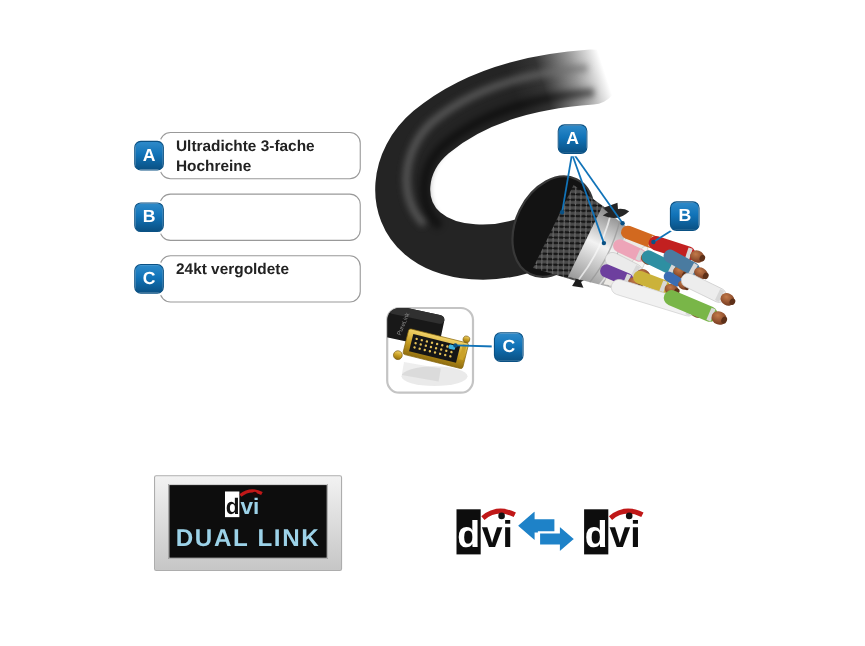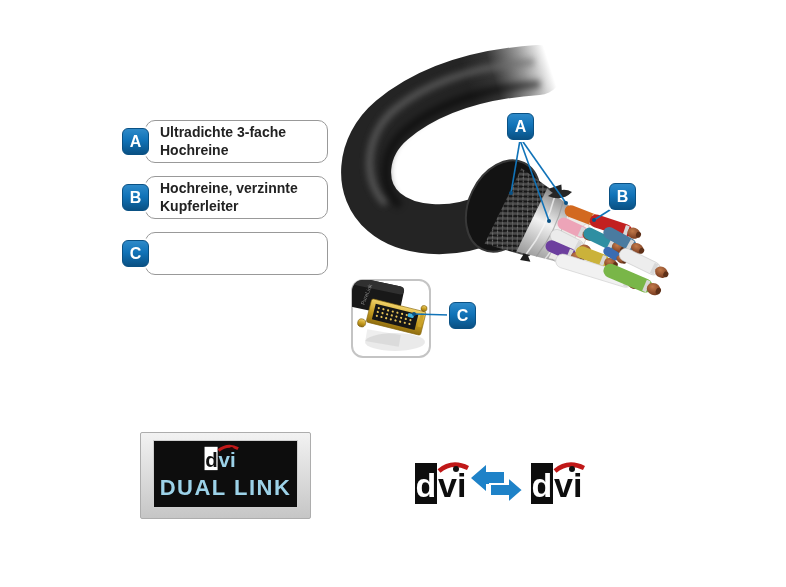--- a/index.html
+++ b/index.html
@@ -239,28 +239,25 @@
 
   <div class="callout" style="top:120px">
     <span class="badge">A</span>
     <div class="callout-text">
       <div>Ultradichte 3-fache</div>
       <div>Hochreine</div>
     </div>
   </div>
   <div class="callout" style="top:176px">
     <span class="badge">B</span>
-    <div class="callout-text">
-      <div>Hochreine, verzinnte</div>
-      <div>Kupferleiter</div>
-    </div>
   </div>
   <div class="callout" style="top:232px">
     <span class="badge">C</span>
     <div class="callout-text">
+      <div>24kt vergoldete</div>
     </div>
   </div>
 
   <span class="badge marker" style="left:507px;top:113px">A</span>
   <span class="badge marker" style="left:609px;top:183px">B</span>
   <span class="badge marker" style="left:449px;top:302px">C</span>
 
   <div class="dual-link">
     <div class="dl-inner">
       <svg class="dl-mini" width="48" height="28" viewBox="0 0 50 30">

